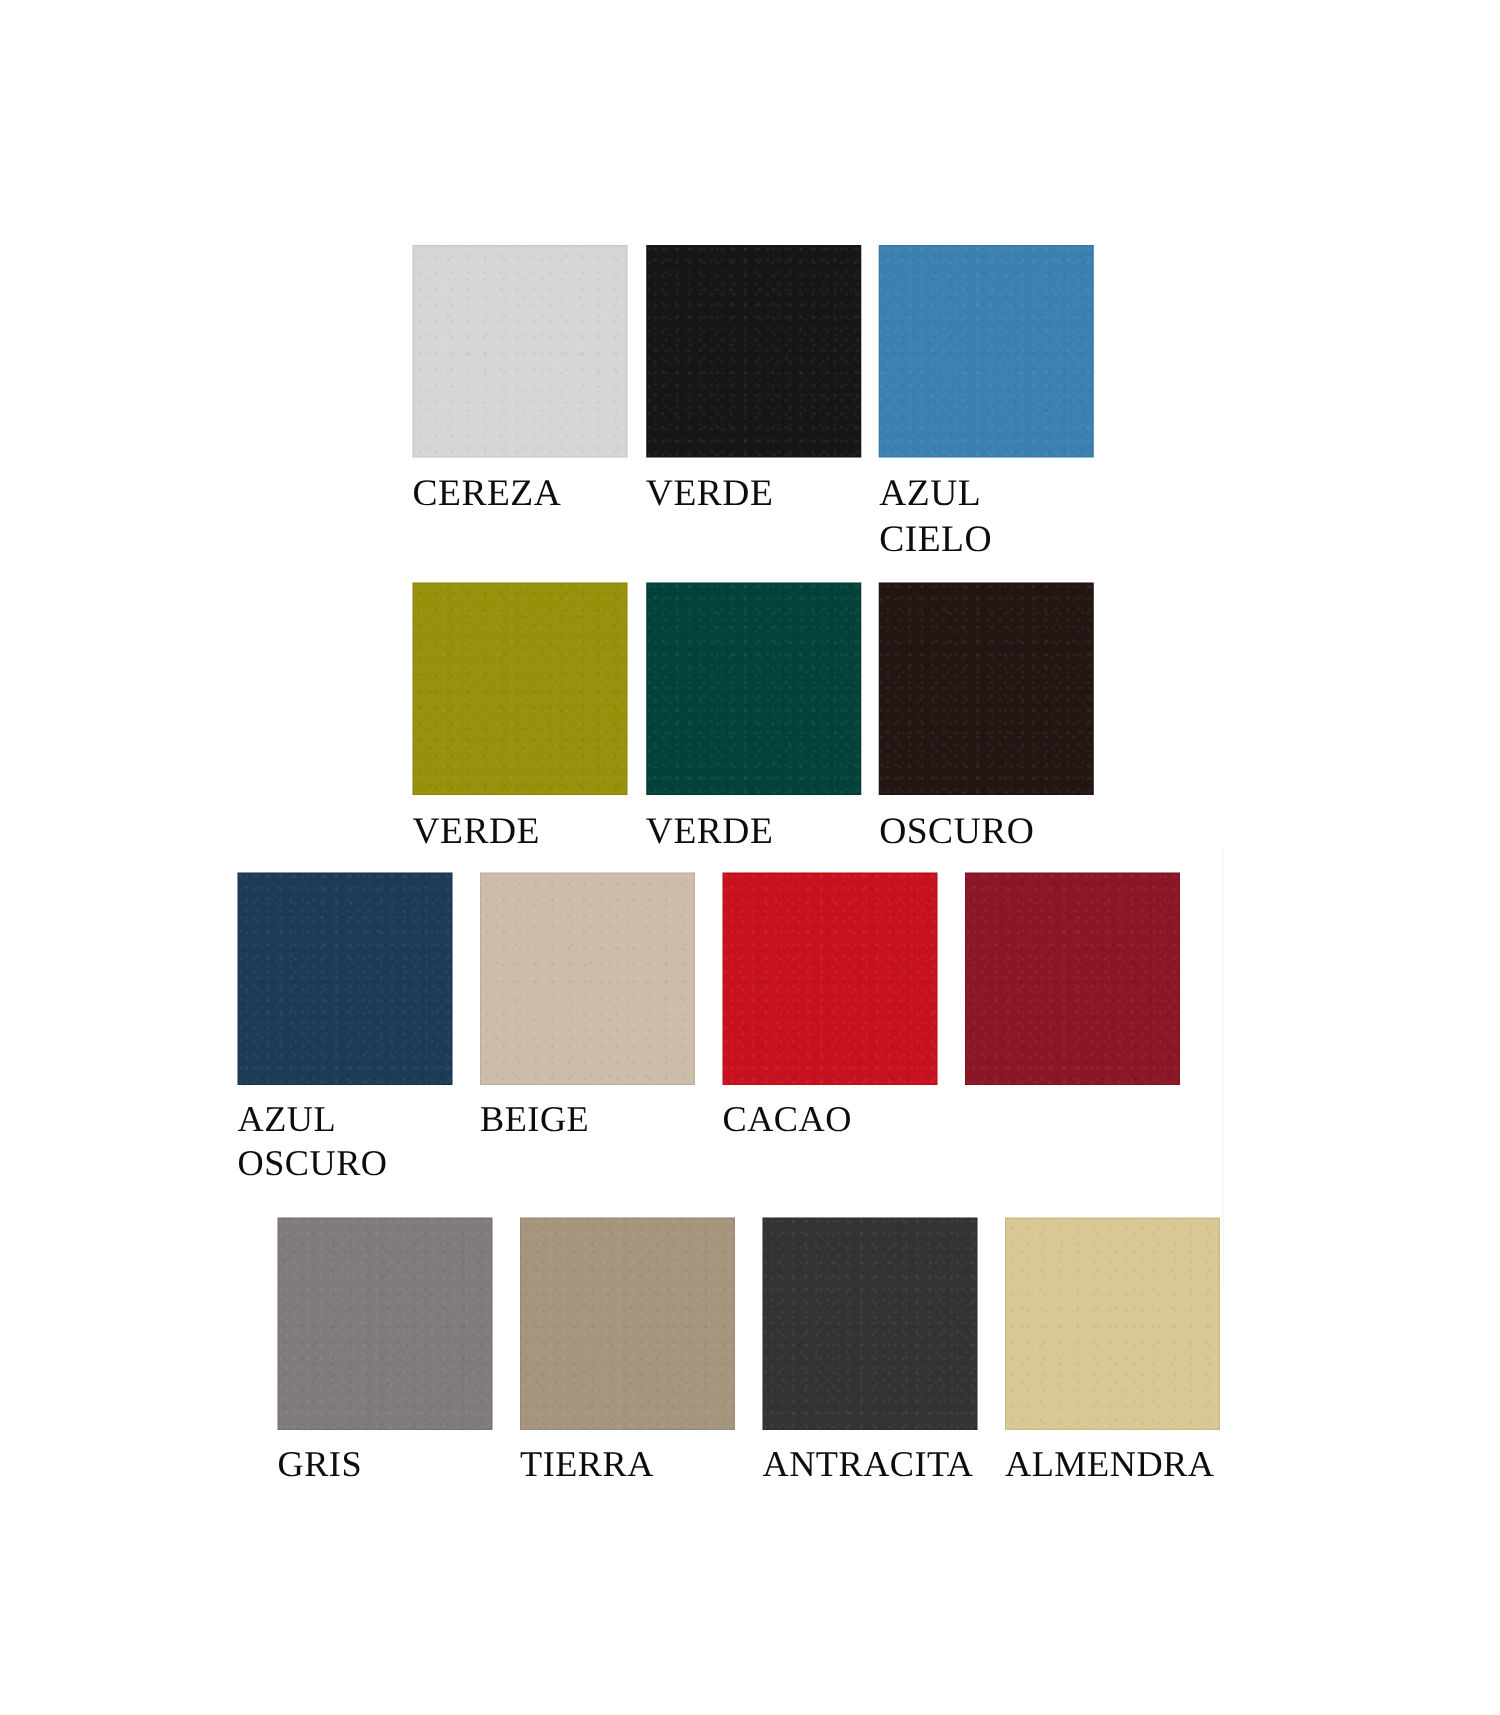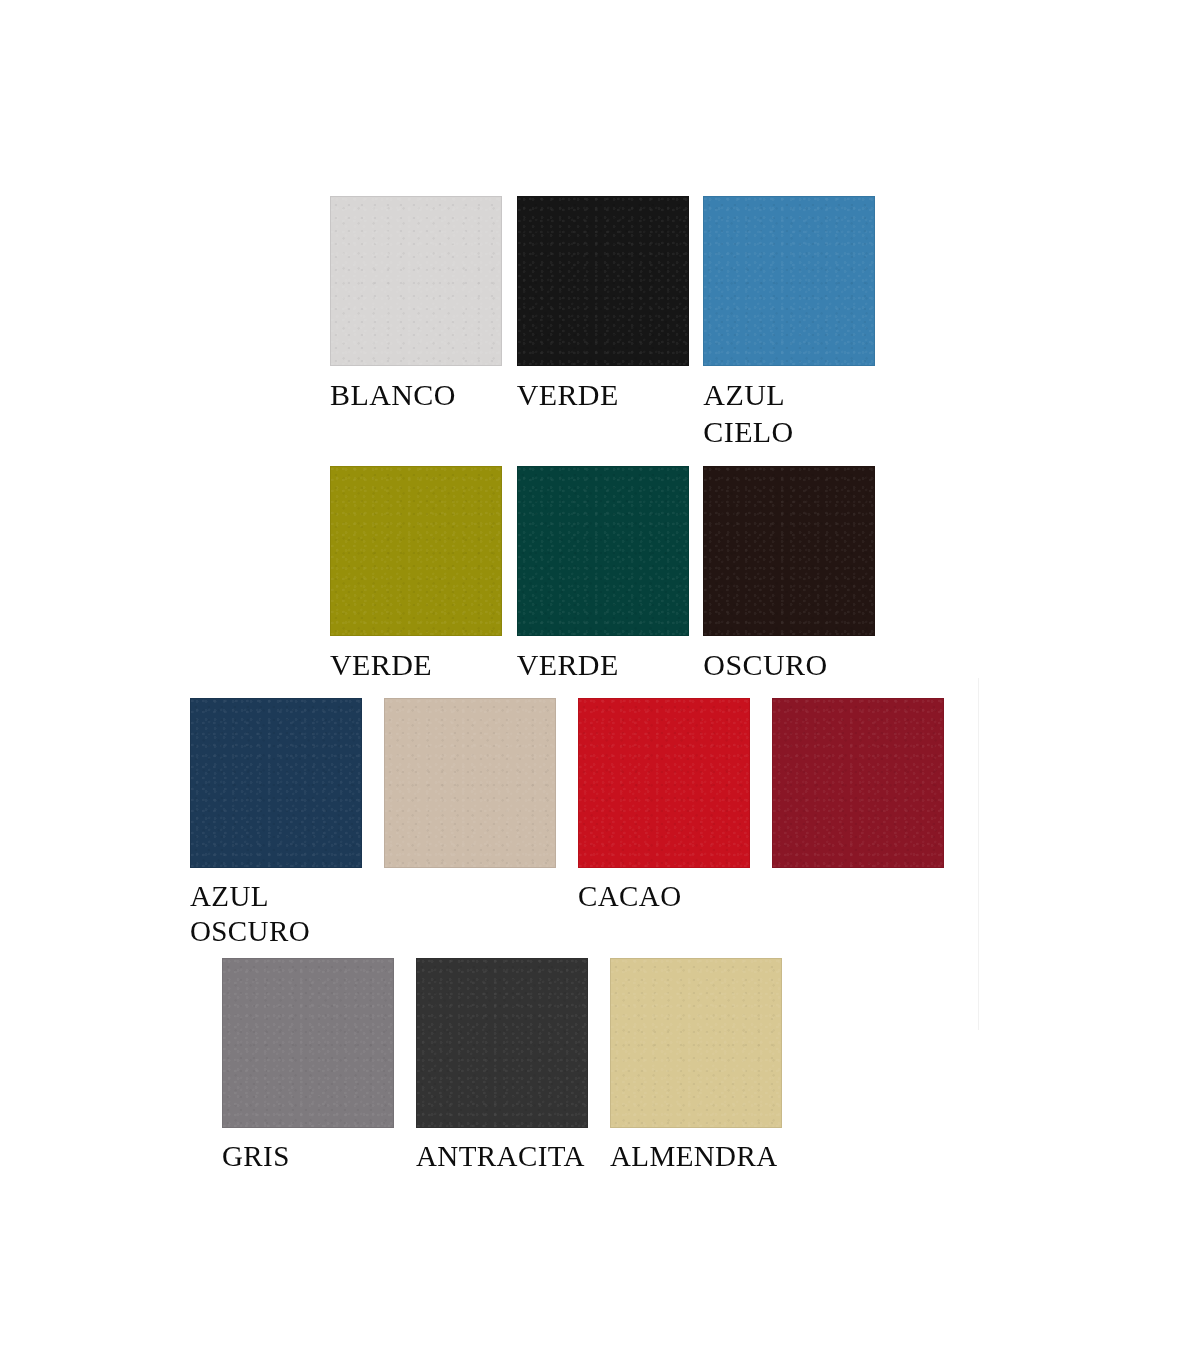--- a/index.html
+++ b/index.html
@@ -49,21 +49,21 @@
   }
 
   
   #group-top .swatch-row { width: 560px; }
   #row-1 { top: 0px; }
   #row-2 { top: 254px; margin-top: 16px; }
 
   
   #group-bottom .swatch-row { width: 789px; }
   #row-3 { top: 20px; }
-  #row-4 { top: 280px; padding-left: 32px; }
+  #row-4 { top: 296px; padding-left: 32px; }
 
   .swatch-cell {
     position: relative;
     display: block;
   }
 
   
   #group-top .swatch-cell { width: 190px; }
   
   #group-bottom .swatch-cell { width: 194px; }
@@ -128,21 +128,21 @@
 <body>
 
 <div id="page-root" style="background: rgb(255, 255, 255);">
 
   <div class="swatch-group" id="group-top">
 
     <div class="swatch-row" id="row-1">
 
       <div class="swatch-cell">
         <span class="swatch-chip" style="background-color: rgb(216, 214, 213);"></span>
-        <span class="swatch-label">BLANCO</span>
+        <span class="swatch-label">CEREZA</span>
       </div>
 
       <div class="swatch-cell">
         <span class="swatch-chip" style="background-color: rgb(22, 22, 22);"></span>
         <span class="swatch-label">VERDE</span>
       </div>
 
       <div class="swatch-cell">
         <span class="swatch-chip" style="background-color: rgb(58, 128, 176);"></span>
         <span class="swatch-label">AZUL
@@ -176,40 +176,45 @@
     <div class="swatch-row" id="row-3">
 
       <div class="swatch-cell">
         <span class="swatch-chip" style="background-color: rgb(29, 58, 87);"></span>
         <span class="swatch-label">AZUL
 OSCURO</span>
       </div>
 
       <div class="swatch-cell">
         <span class="swatch-chip" style="background-color: rgb(205, 188, 170);"></span>
+        <span class="swatch-label">BEIGE</span>
       </div>
 
       <div class="swatch-cell">
         <span class="swatch-chip" style="background-color: rgb(200, 17, 30);"></span>
         <span class="swatch-label">CACAO</span>
       </div>
 
       <div class="swatch-cell">
         <span class="swatch-chip" style="background-color: rgb(138, 22, 38);"></span>
       </div>
 
     </div>
 
     <div class="swatch-row" id="row-4">
 
       <div class="swatch-cell">
         <span class="swatch-chip" style="background-color: rgb(126, 122, 126);"></span>
         <span class="swatch-label">GRIS</span>
       </div>
 
+      <div class="swatch-cell">
+        <span class="swatch-chip" style="background-color: rgb(165, 149, 125);"></span>
+        <span class="swatch-label">TIERRA</span>
+      </div>
 
       <div class="swatch-cell">
         <span class="swatch-chip" style="background-color: rgb(51, 51, 51);"></span>
         <span class="swatch-label">ANTRACITA</span>
       </div>
 
       <div class="swatch-cell">
         <span class="swatch-chip" style="background-color: rgb(216, 200, 147);"></span>
         <span class="swatch-label">ALMENDRA</span>
       </div>

